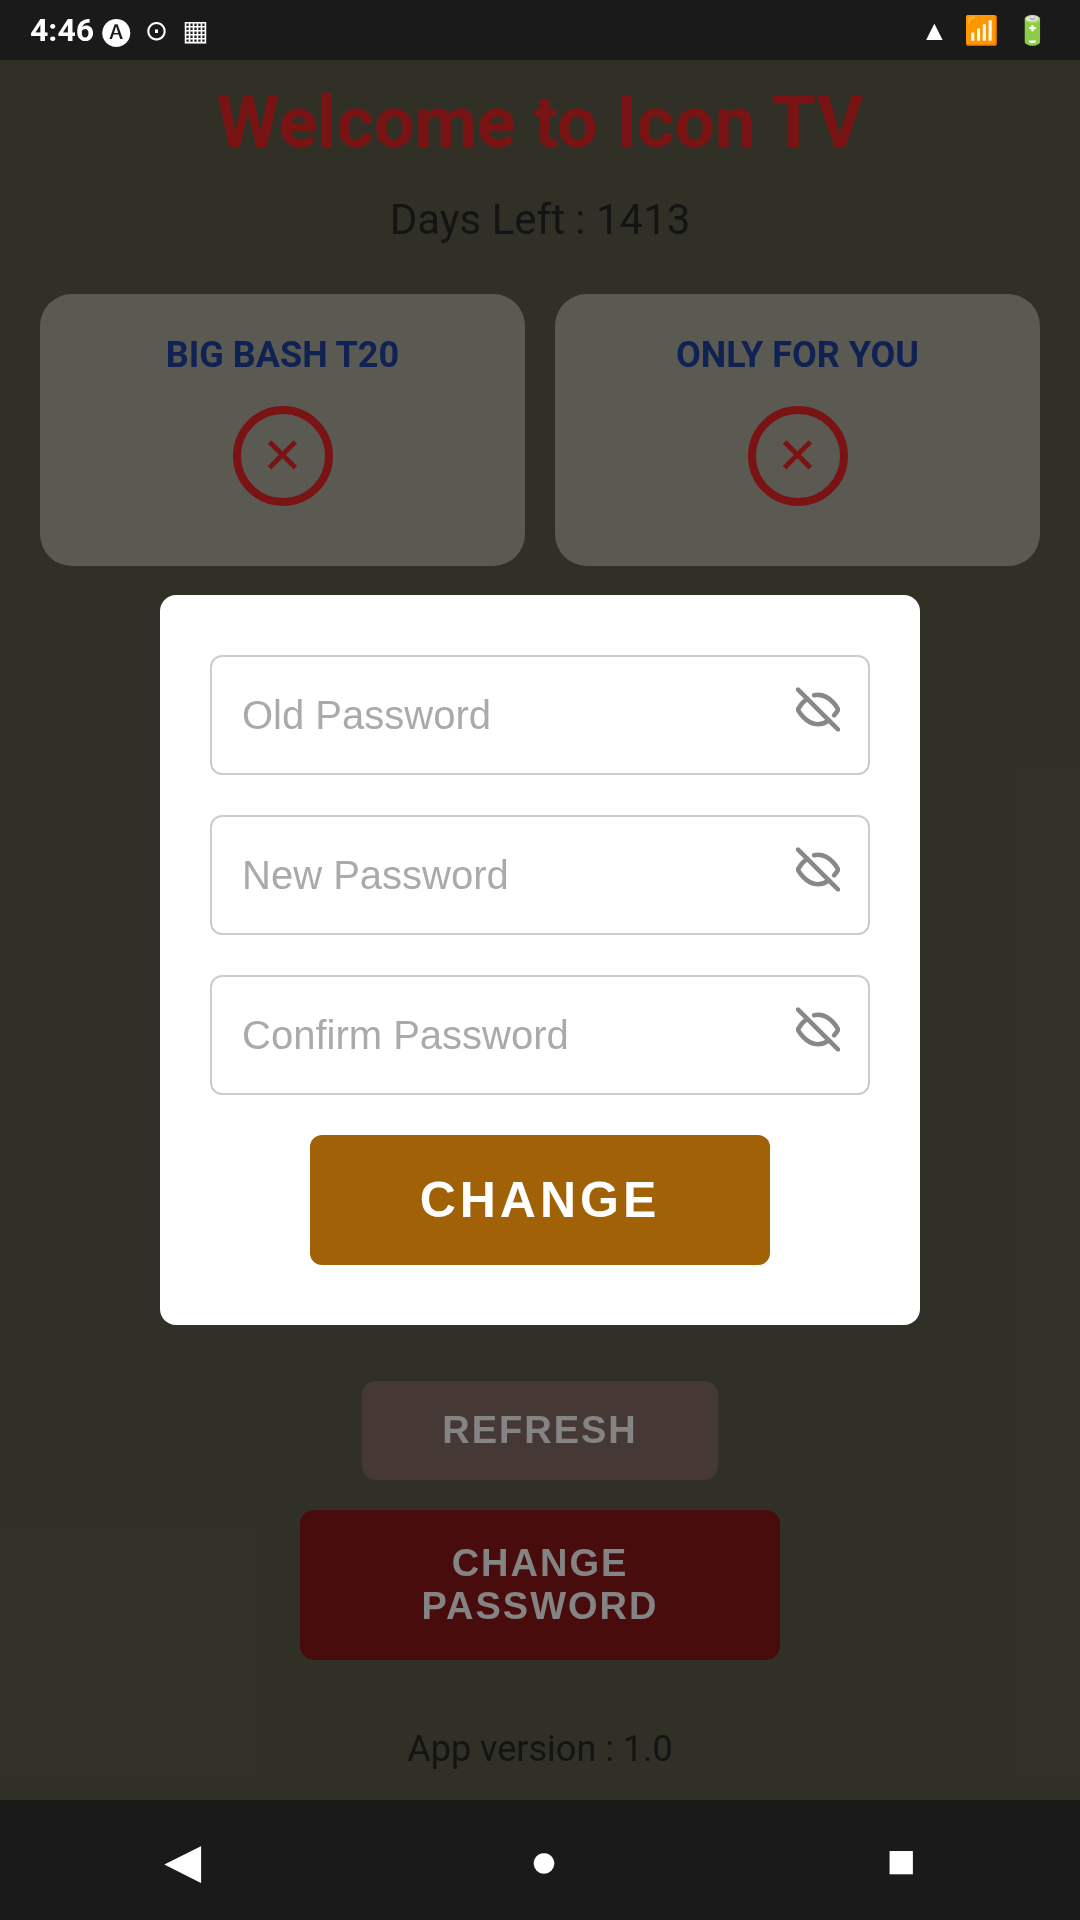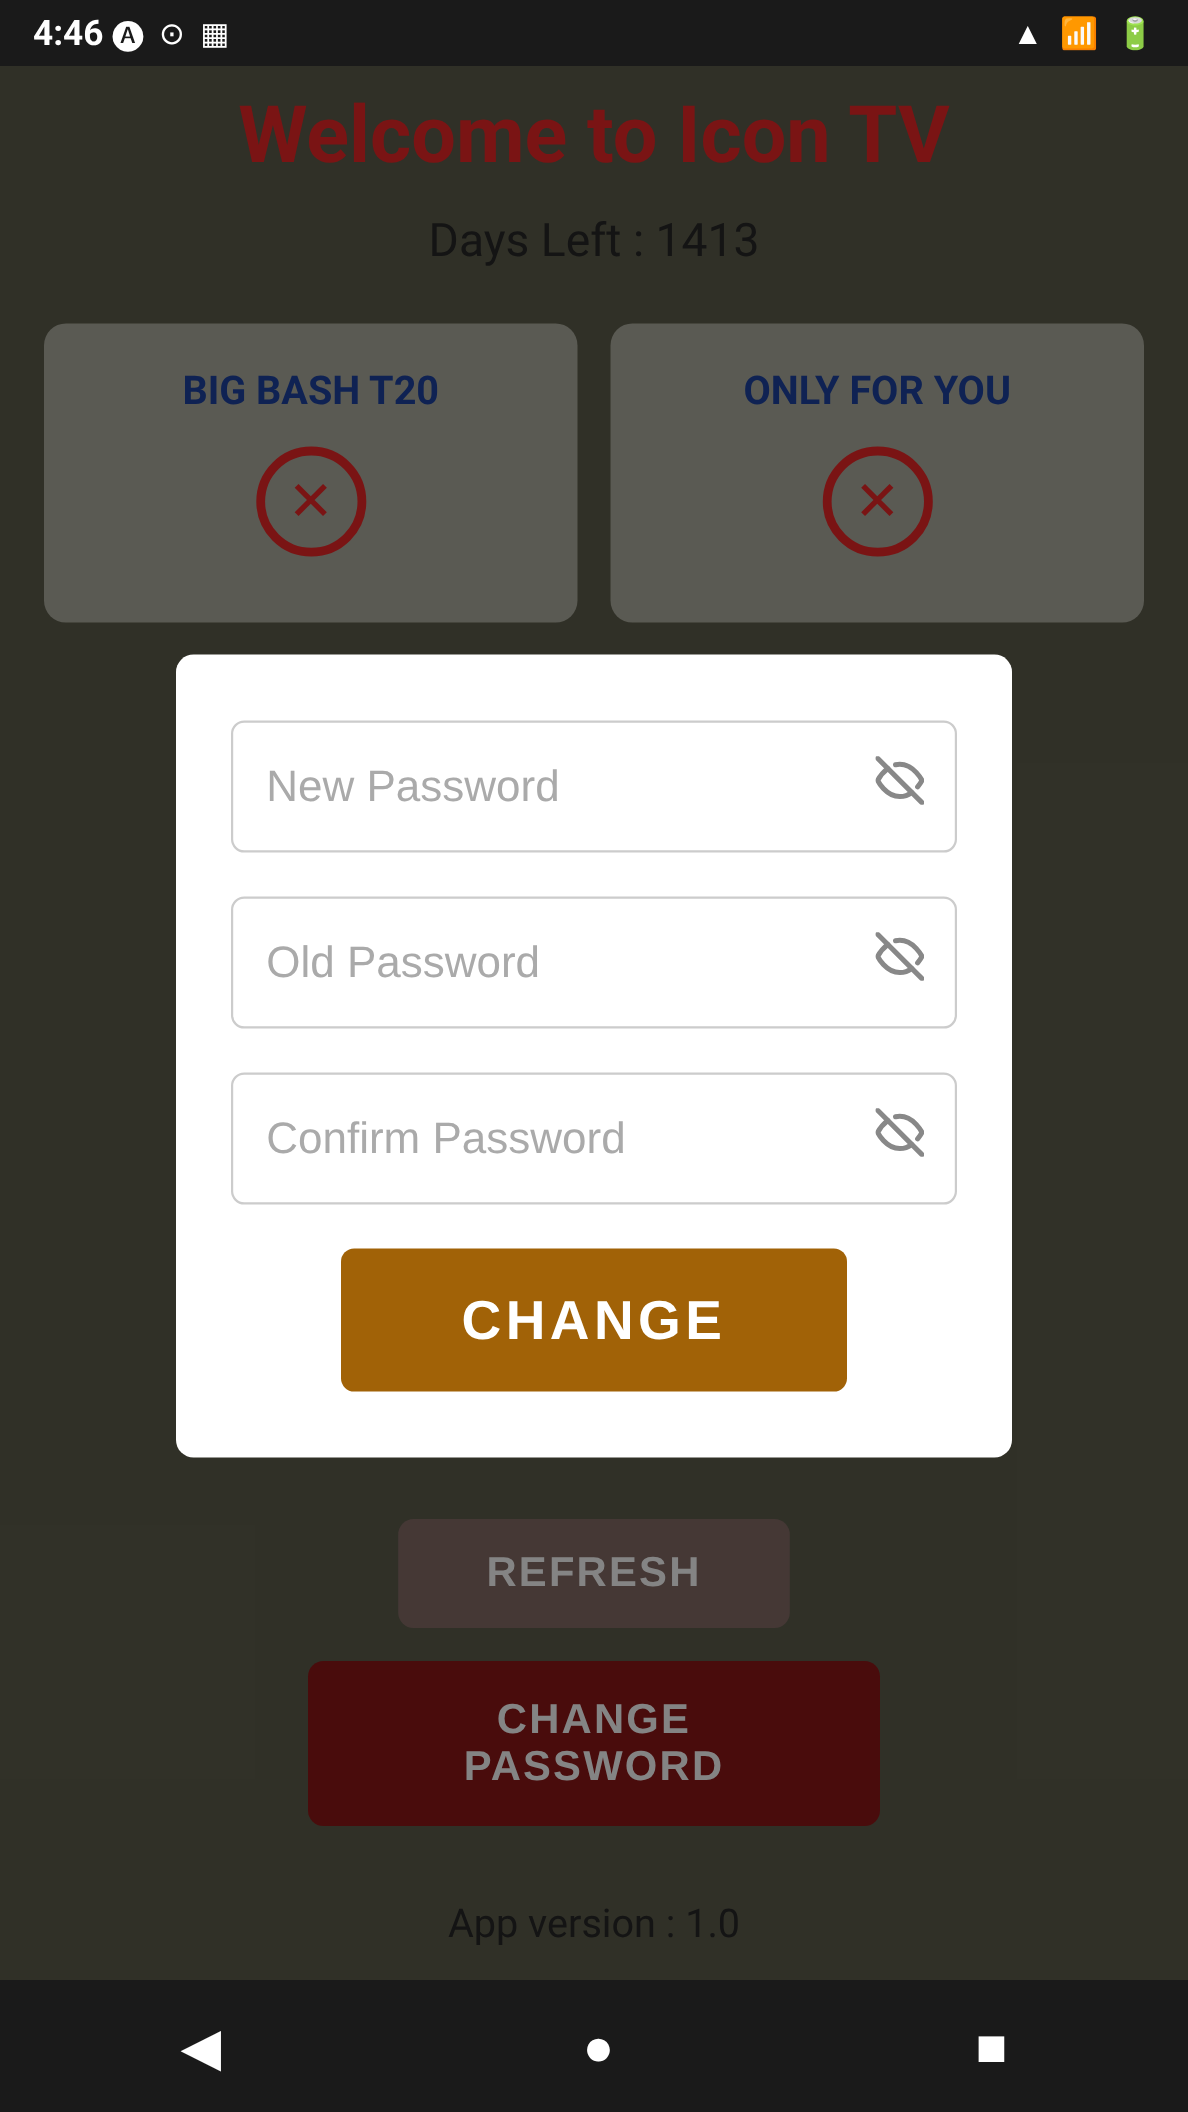--- a/index.html
+++ b/index.html
@@ -87,21 +87,21 @@
 
     .cards-row {
       display: flex;
       gap: 30px;
       margin-bottom: 40px;
     }
 
     .card {
       flex: 1;
       background: rgba(180, 180, 170, 0.7);
-      border-radius: 20px;
+      border-radius: 32px;
       padding: 40px 20px 60px 20px;
       text-align: center;
     }
 
     .card-title {
       font-size: 36px;
       font-weight: bold;
       color: #1a3a8a;
       margin-bottom: 30px;
     }
@@ -150,21 +150,21 @@
 
     .change-password-btn {
       background: #7a1515;
       border: none;
       border-radius: 14px;
       padding: 32px 80px;
       color: #ddd;
       font-size: 38px;
       font-weight: bold;
       letter-spacing: 2px;
-      width: 520px;
+      width: 480px;
       text-align: center;
     }
 
     .app-version {
       position: absolute;
       bottom: 150px;
       left: 0;
       right: 0;
       text-align: center;
       font-size: 36px;
@@ -312,32 +312,32 @@
   </div>
 
   <div class="app-version">App version : 1.0</div>
 </div>
 
 <div class="modal-overlay">
 
   <div class="modal">
 
     <div class="input-wrapper">
-      <input class="password-input" type="password" placeholder="New Password" style="">
+      <input class="password-input" type="password" placeholder="Old Password" style="">
       <span class="eye-icon">
         <svg class="eye-svg" viewBox="0 0 24 24">
           <path d="M17.94 17.94A10.07 10.07 0 0 1 12 20c-7 0-11-8-11-8a18.45 18.45 0 0 1 5.06-5.94" stroke="#888" stroke-linecap="round" stroke-linejoin="round"></path>
           <path d="M9.9 4.24A9.12 9.12 0 0 1 12 4c7 0 11 8 11 8a18.5 18.5 0 0 1-2.16 3.19" stroke="#888" stroke-linecap="round" stroke-linejoin="round"></path>
           <line x1="1" y1="1" x2="23" y2="23" stroke="#888" stroke-linecap="round"></line>
         </svg>
       </span>
     </div>
 
     <div class="input-wrapper">
-      <input class="password-input" type="password" placeholder="Old Password" style="">
+      <input class="password-input" type="password" placeholder="New Password" style="">
       <span class="eye-icon">
         <svg class="eye-svg" viewBox="0 0 24 24">
           <path d="M17.94 17.94A10.07 10.07 0 0 1 12 20c-7 0-11-8-11-8a18.45 18.45 0 0 1 5.06-5.94" stroke="#888" stroke-linecap="round" stroke-linejoin="round"></path>
           <path d="M9.9 4.24A9.12 9.12 0 0 1 12 4c7 0 11 8 11 8a18.5 18.5 0 0 1-2.16 3.19" stroke="#888" stroke-linecap="round" stroke-linejoin="round"></path>
           <line x1="1" y1="1" x2="23" y2="23" stroke="#888" stroke-linecap="round"></line>
         </svg>
       </span>
     </div>
 
     <div class="input-wrapper">

